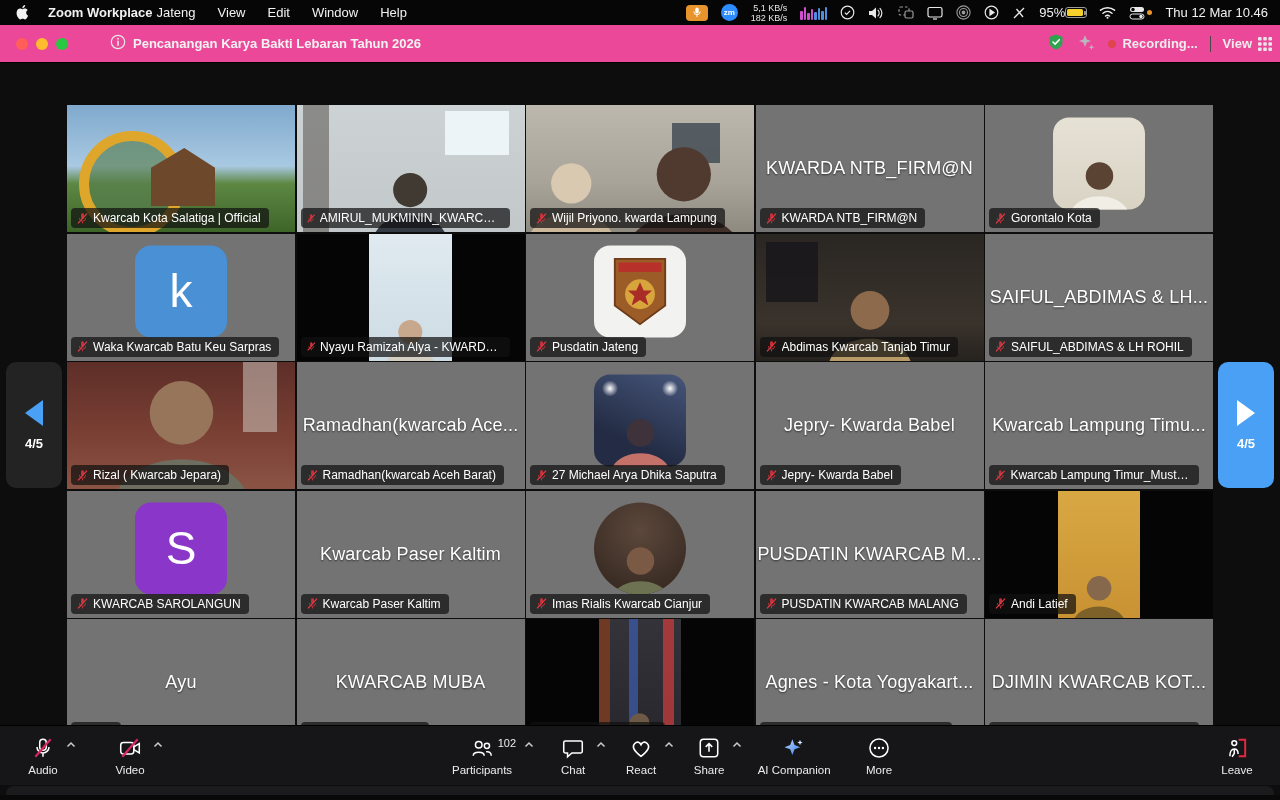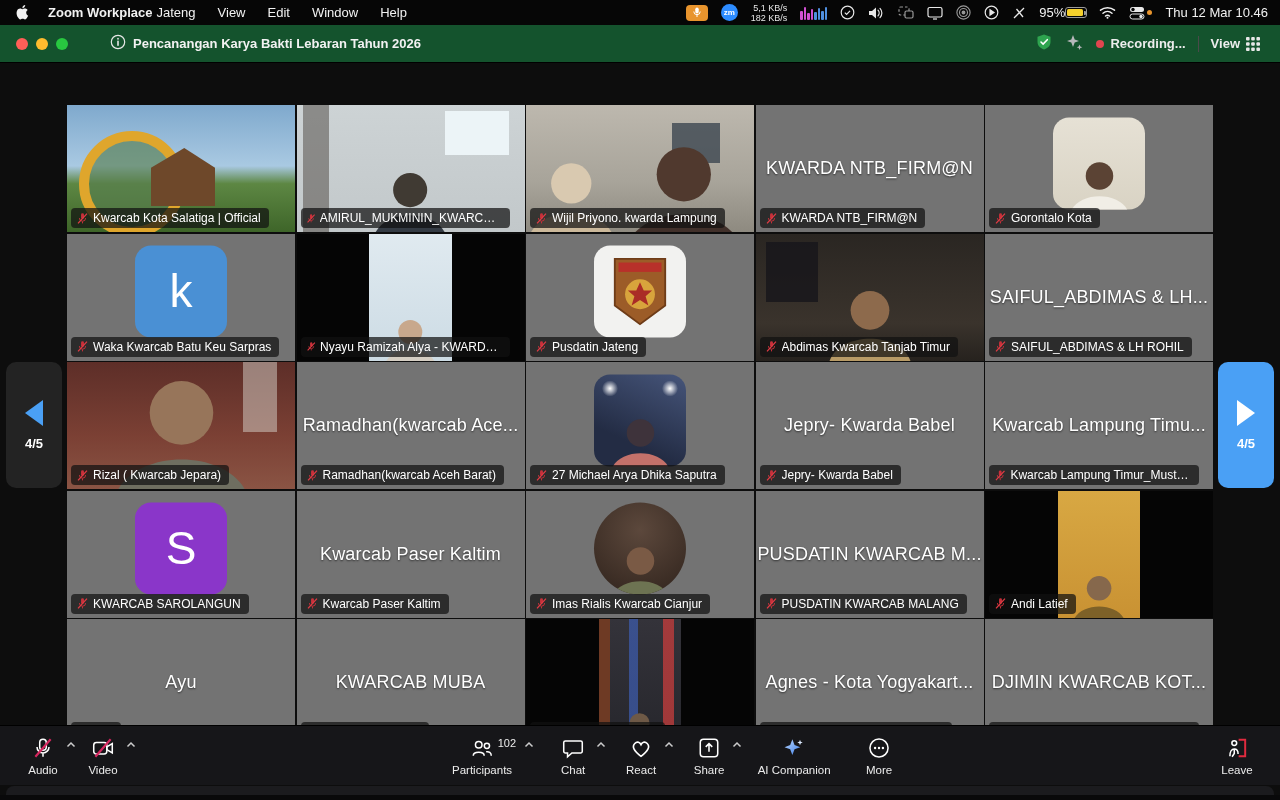--- a/index.html
+++ b/index.html
@@ -21,26 +21,26 @@
   .netbars { display:flex; align-items:flex-end; gap:1px; height:14px; }
   .netbars i { width:2.5px; display:block; border-radius:1px; }
   .clock { font-size:13px; font-weight:400; white-space:nowrap; }
   .battery-wrap { display:flex; align-items:center; }
   .batt-body { width:22px; height:11px; border:1px solid #9a9a9a; border-radius:3px; padding:1px; position:relative; }
   .batt-body i { display:block; height:100%; width:85%; background:#f5d02c; border-radius:1.5px; }
   .batt-tip { width:2px; height:4px; background:#9a9a9a; border-radius:0 1px 1px 0; margin-left:-3px; }
 
   
   .zwin { position:absolute; left:0; top:25px; width:1280px; height:775px; background:#0d0d0d; }
-  .titlebar { position:absolute; left:0; top:0; width:100%; height:38px; background:#14532d;
+  .titlebar { position:absolute; left:0; top:0; width:100%; height:38px; background:#ec4899;
     border-bottom:1px solid #000; display:flex; align-items:center;text-align:center; }
   .lights { display:flex; gap:8px; margin-left:16px; }
   .lights i { width:12px; height:12px; border-radius:50%; display:block; }
   .tb-title { display:flex; align-items:center; gap:7px; margin-left:42px; color:#f2f2f2; font-size:13px; font-weight:700; }
-  .tb-right { margin-left:auto; display:flex; align-items:center; gap:12px; padding-right:20px; color:#ededed; font-size:13px; }
+  .tb-right { margin-left:auto; display:flex; align-items:center; gap:12px; padding-right:8px; color:#ededed; font-size:13px; }
   .rec { display:flex; align-items:center; gap:6px; font-weight:600; }
   .rec .dot { width:8px; height:8px; border-radius:50%; background:#e0454f; }
   .tb-sep { width:1px; height:16px; background:#4a4a4a; }
   .viewbtn { display:flex; align-items:center; gap:6px; font-weight:600; }
 
   
   .gallery { position:absolute; left:67px; top:80px; width:1146px; height:641px;
     display:grid; grid-template-columns:repeat(5,1fr); grid-auto-rows:127px; gap:1.5px; overflow:hidden; }
   .tile { position:relative; background:#737373; overflow:hidden; }
   .media { position:absolute; inset:0; }
@@ -98,21 +98,21 @@
     color:#fff; font-size:13px; font-weight:600; }
   .navbtn.left { left:6px; background:#232323; }
   .navbtn.right { right:6px; background:#4aa0f5; }
   .tri { width:0; height:0; border-top:13px solid transparent; border-bottom:13px solid transparent; }
   .tri.l { border-right:18px solid #4aa0f5; }
   .tri.r { border-left:18px solid #fff; }
 
   
   .toolbar { position:absolute; left:0; top:700px; width:100%; height:60px; background:#161619;
     border-top:1px solid #000; display:flex; align-items:center; z-index:10; }
-  .tgroup-left { display:flex; margin-left:20px; gap:14px; }
+  .tgroup-left { display:flex; margin-left:20px; gap:41px; }
   .tgroup-mid { position:absolute; left:452px; display:flex; gap:22px; }
   .tbtn { position:relative; display:flex; flex-direction:column; align-items:center; gap:4px;
     color:#ececec; font-size:11.5px; min-width:46px; }
   .tbtn .ic { height:24px; display:flex; align-items:center; justify-content:center; }
   .caret { position:absolute; top:2px; right:-10px; }
   .pcount { position:absolute; top:1px; right:-4px; font-size:11px; color:#ececec; }
   .leave { margin-left:auto; margin-right:20px; }
   .understrip { position:absolute; left:6px; top:761px; width:1268px; height:10px; background:#1b1b1e;
     border-radius:8px 8px 0 0; }
   .understrip2 { position:absolute; left:0; top:770px; width:1280px; height:5px; background:#09090a; }

